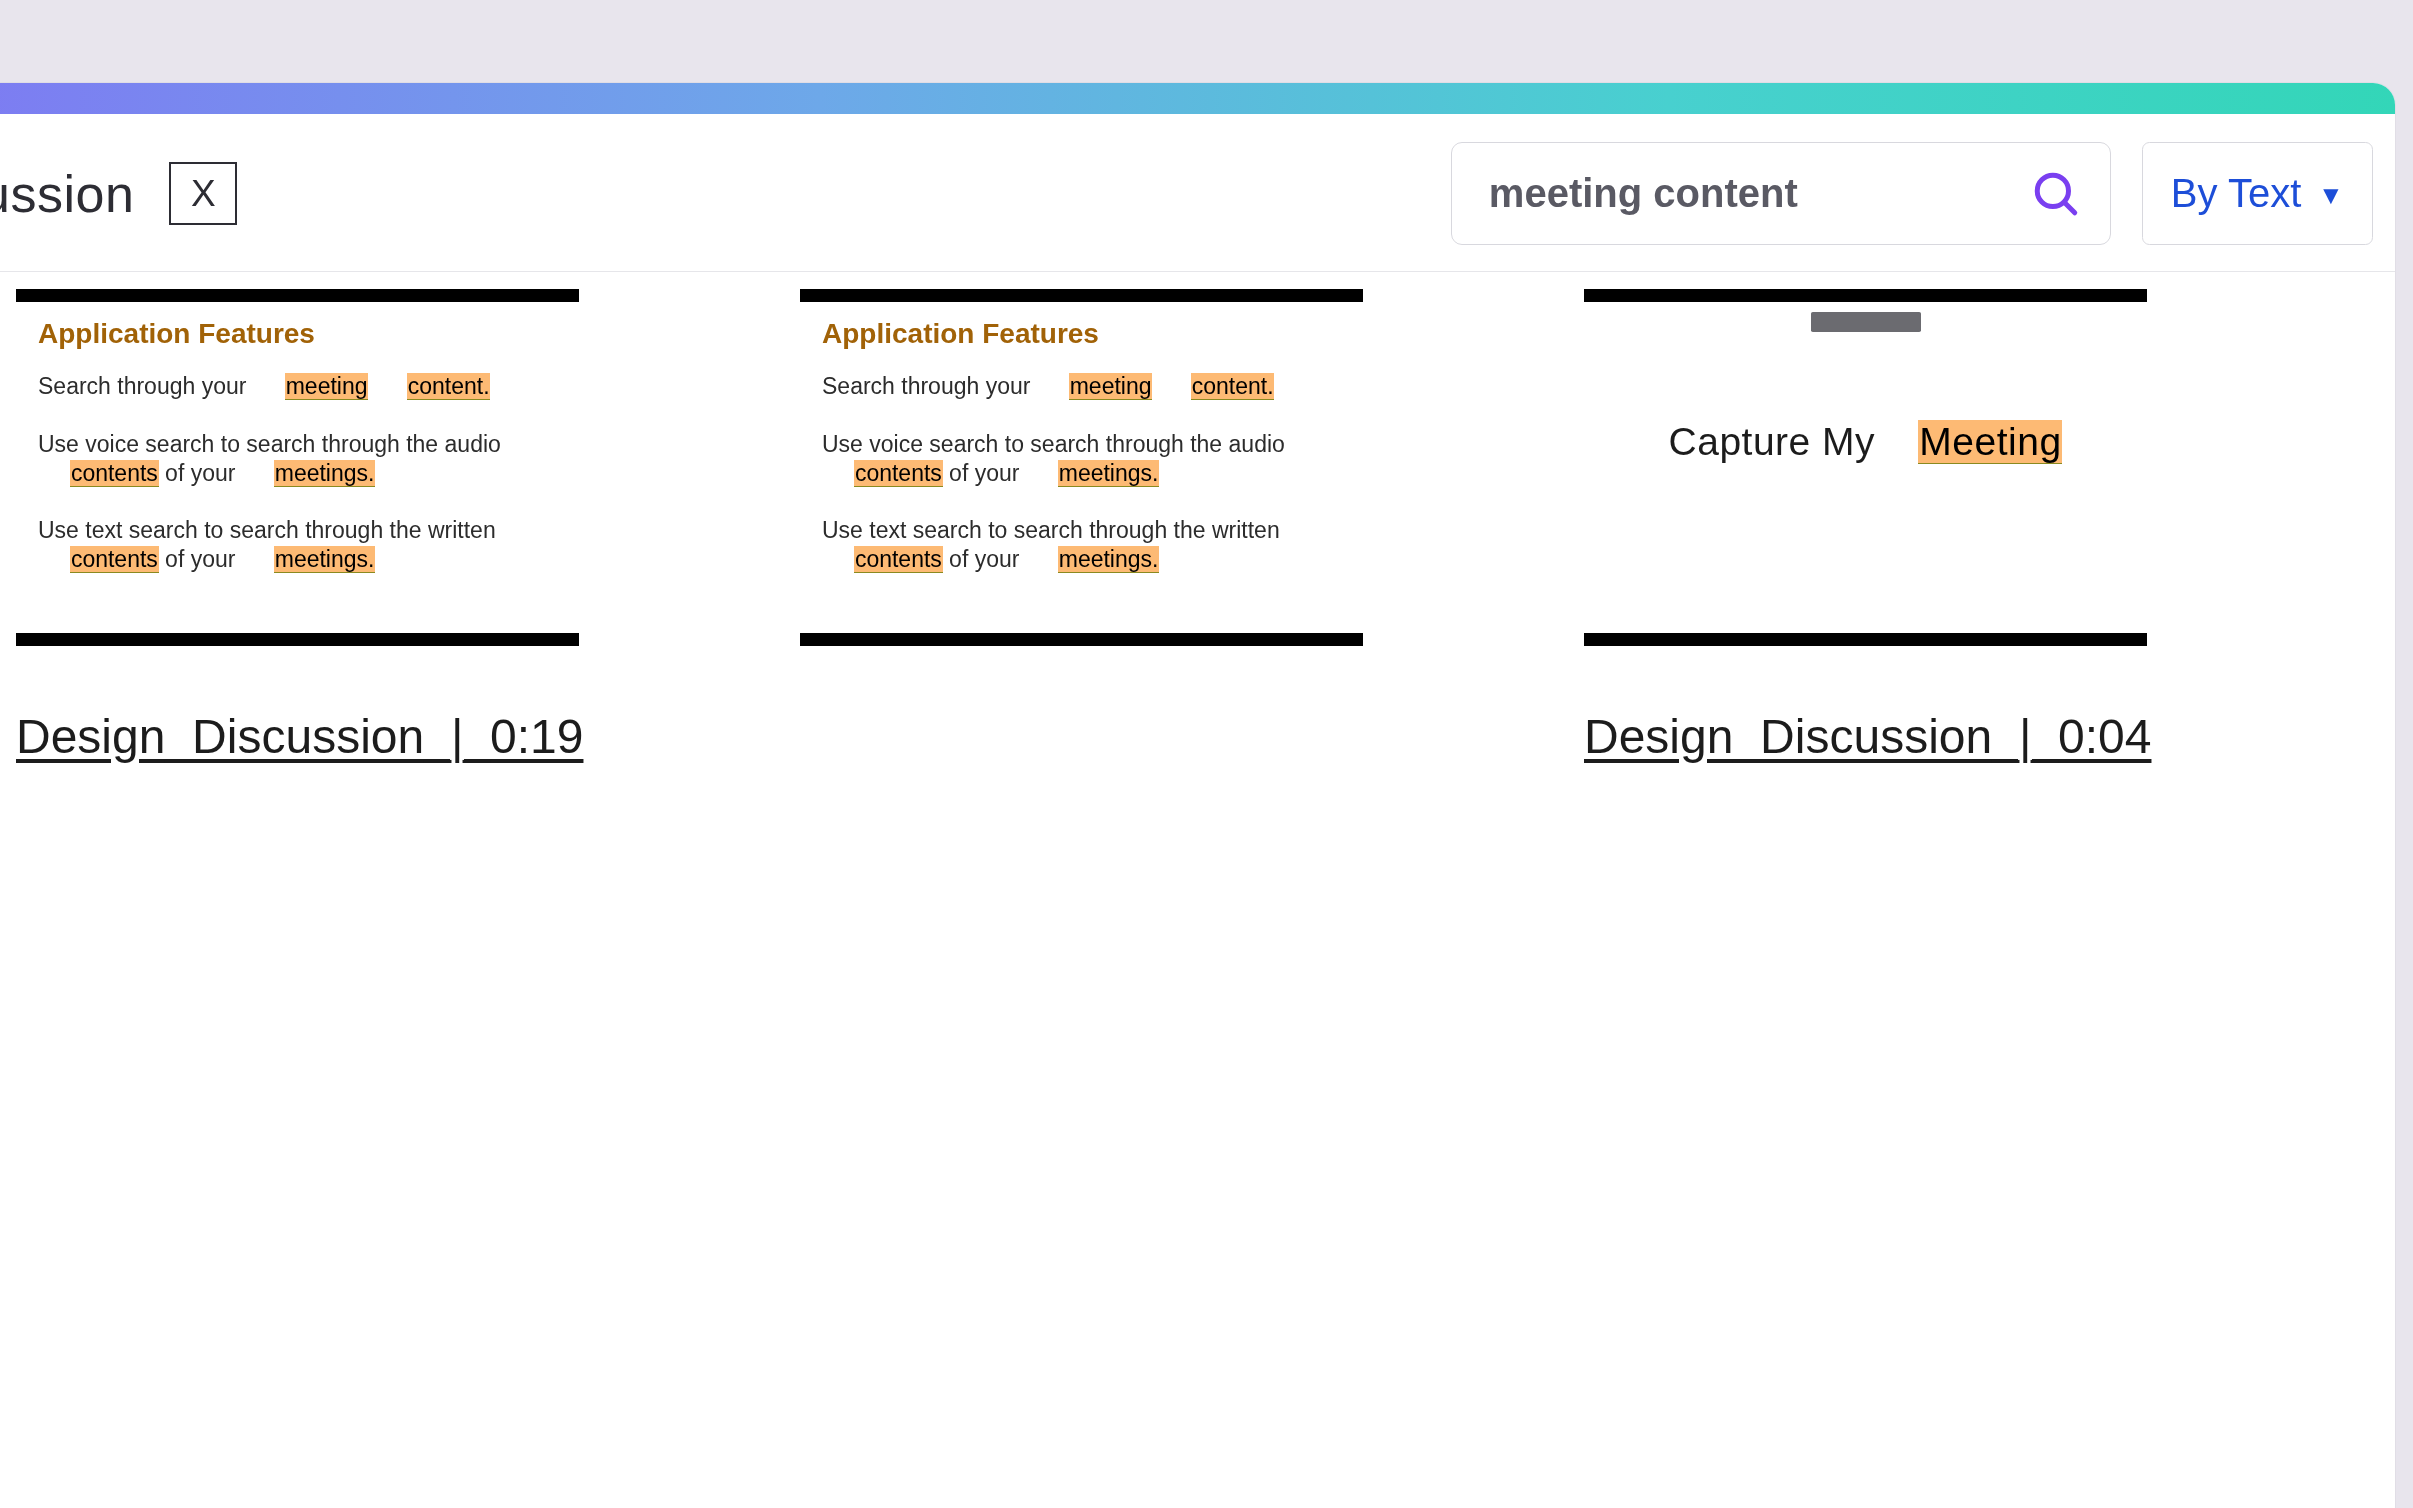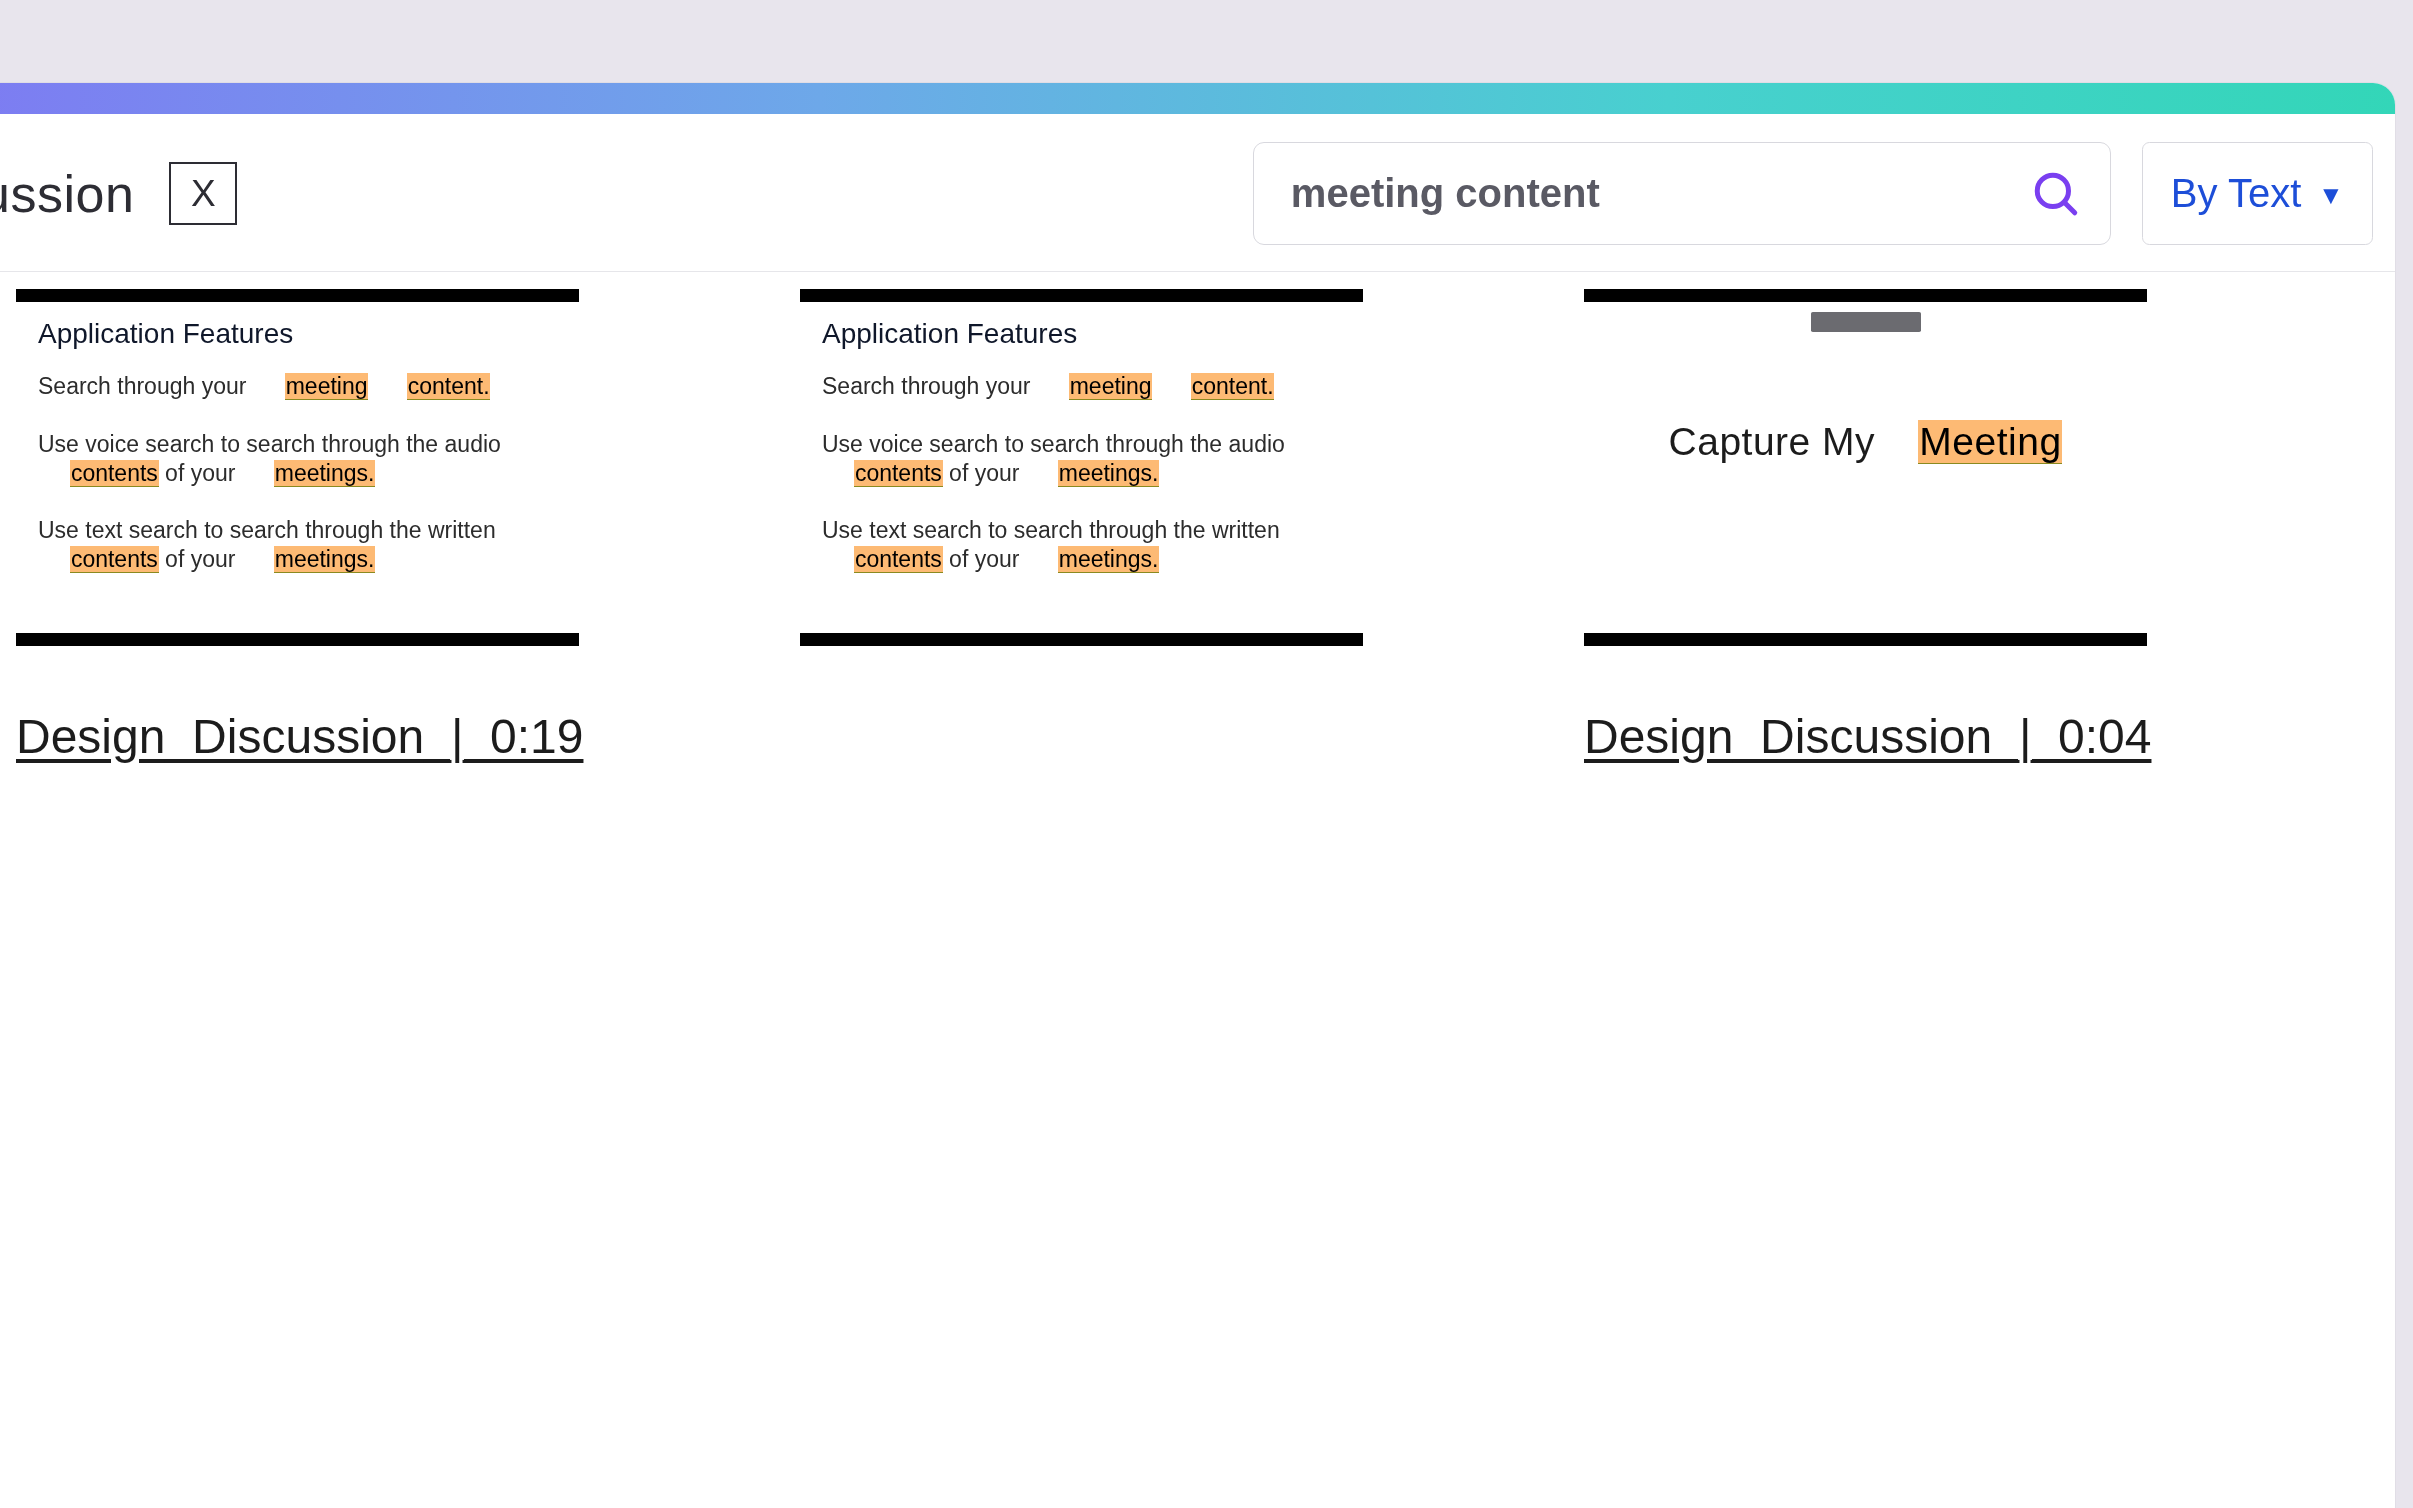--- a/index.html
+++ b/index.html
@@ -50,21 +50,21 @@
     font-size: 37px;
     font-weight: 500;
     color: #2d2d34;
     cursor: pointer;
     flex-shrink: 0;
   }
   .spacer { flex: 1; }
   .search-box {
     display: flex;
     align-items: center;
-    width: 858px;
+    width: 660px;
     height: 103px;
     border: 1.8px solid #d8d8de;
     border-radius: 11px;
     padding: 0 26px 0 37px;
     margin-right: 31px;
     background: #fff;
   }
   .search-box input {
     flex: 1;
     border: none;
@@ -111,22 +111,22 @@
     background: #fff;
     border-top: 13px solid #000;
     border-bottom: 13px solid #000;
     height: 357px;
     padding: 16.6px 22px 9.2px 22px;
     position: relative;
     overflow: hidden;
   }
   .thumb-title {
     font-size: 28px;
-    font-weight: 400;
-    color: #0f172a;
+    font-weight: 700;
+    color: #a16207;
     margin-bottom: 22px;
   }
   .thumb-line {
     font-size: 23px;
     line-height: 1.25;
     color: #2c2c2c;
     margin-bottom: 29px;
     max-width: 478px;
   }
   .thumb-line:last-child { margin-bottom: 0; }

